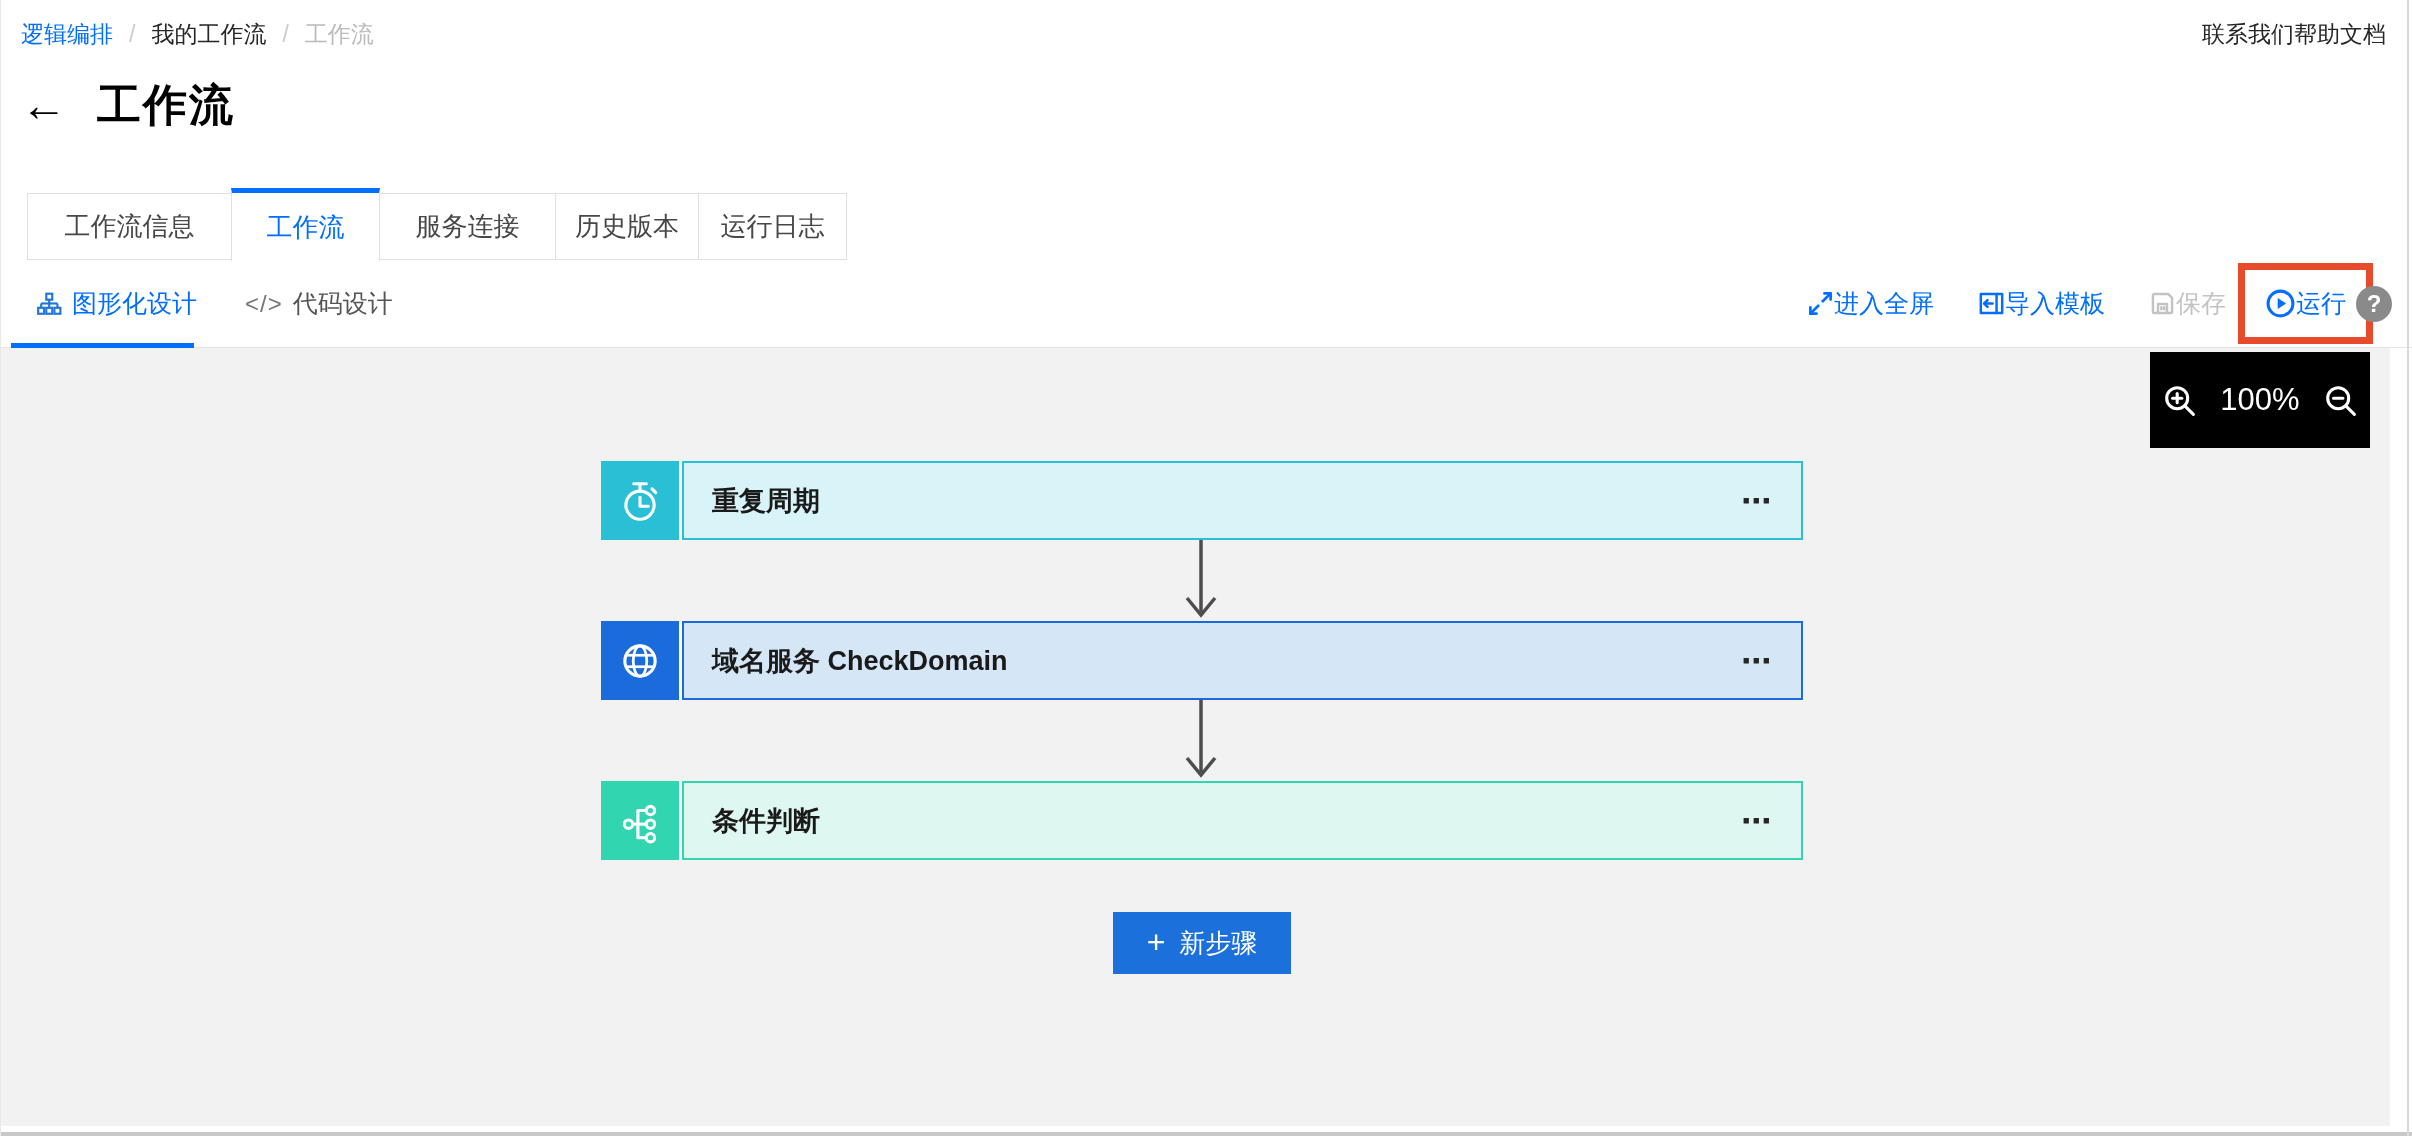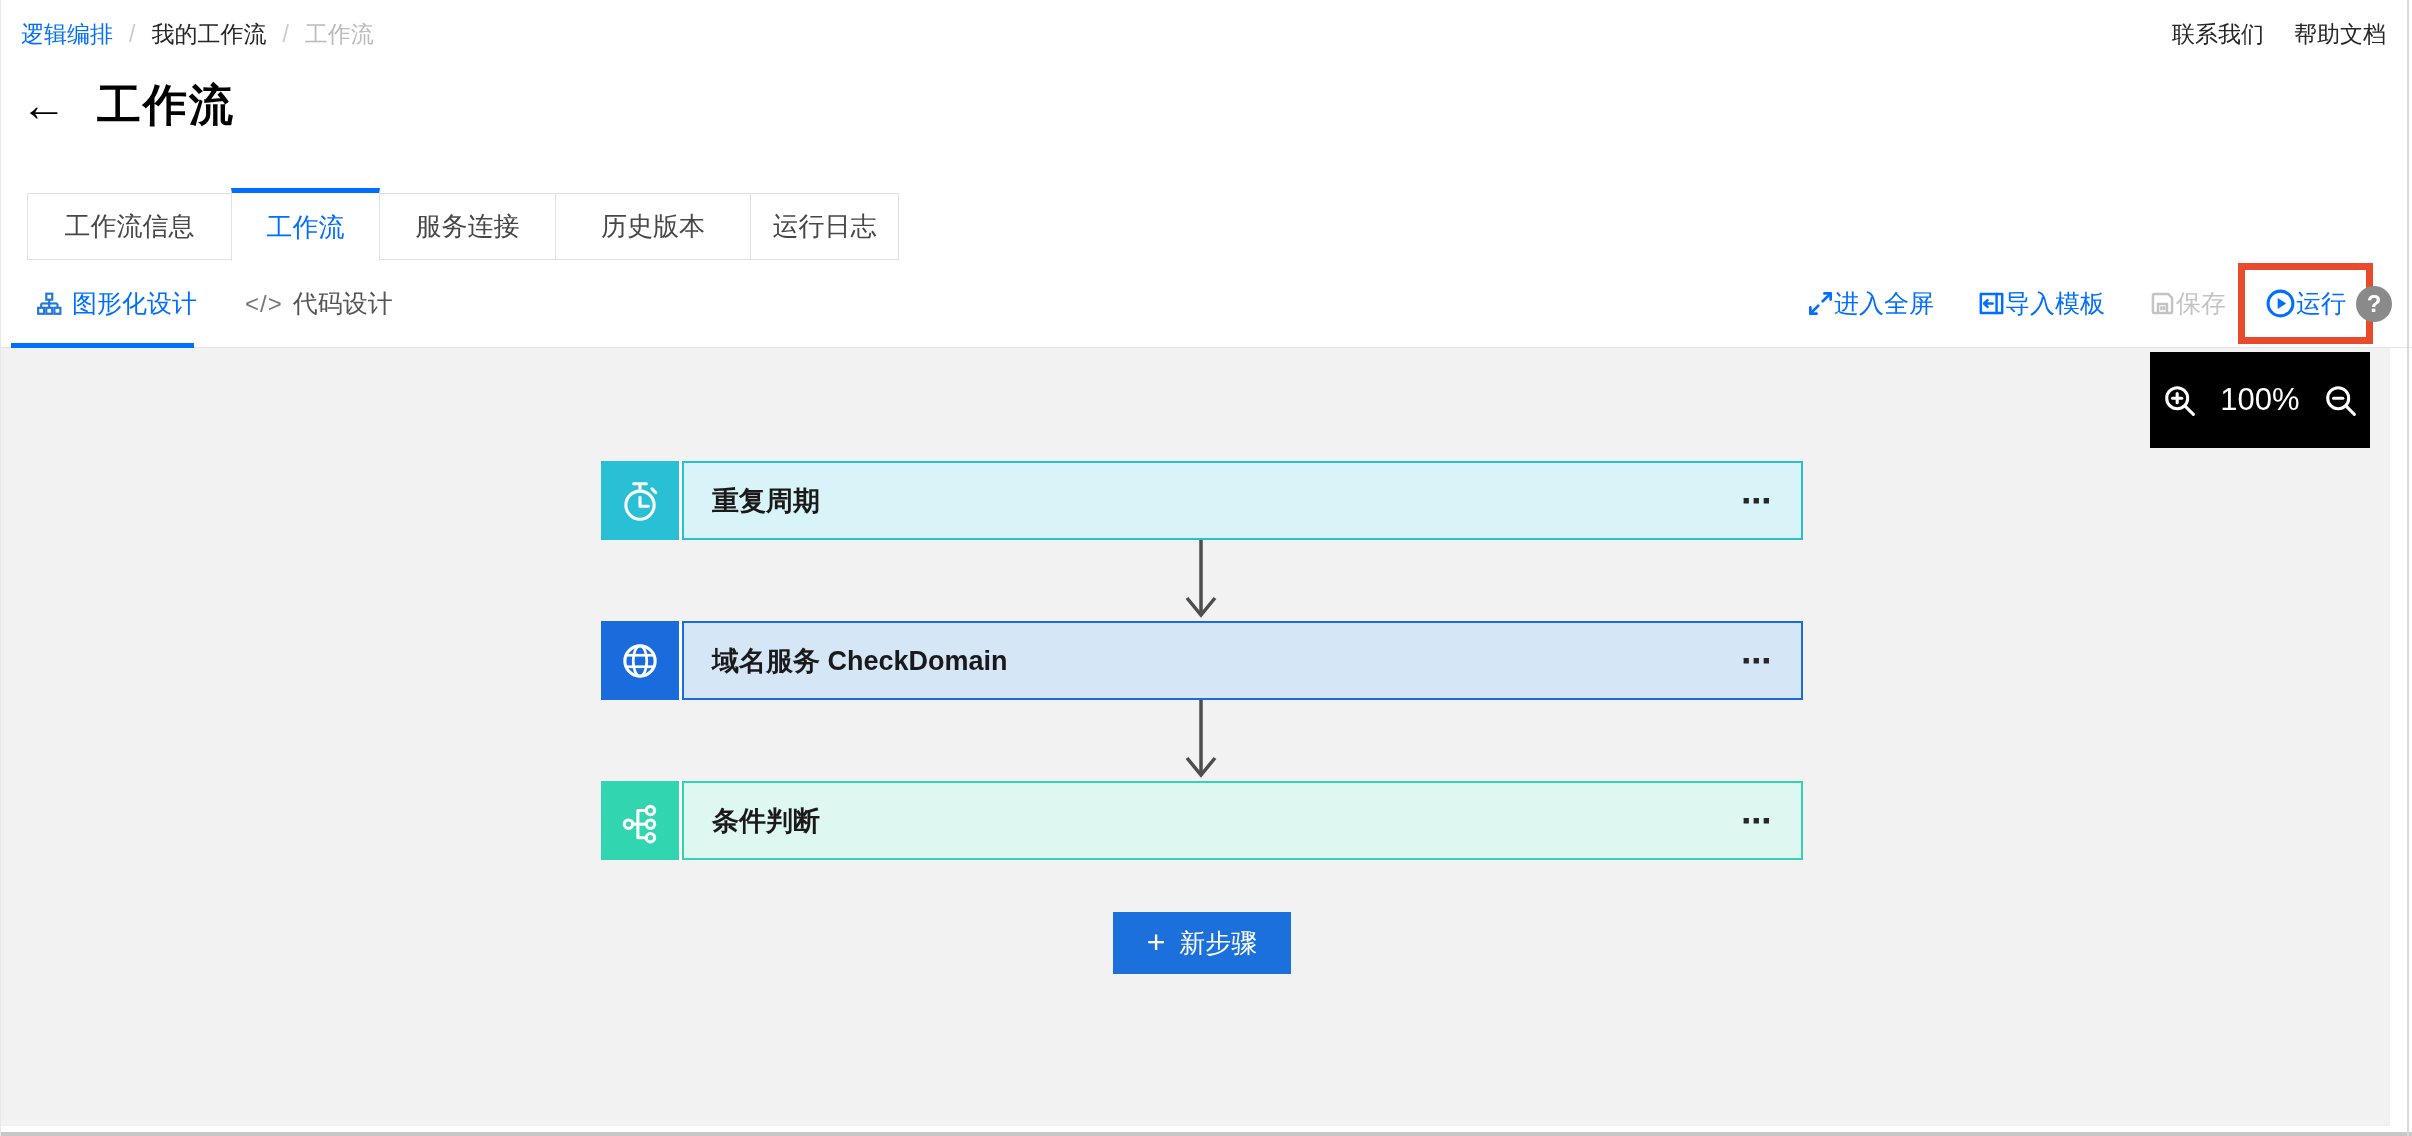--- a/index.html
+++ b/index.html
@@ -11,36 +11,36 @@
   .win-bottom-strip { position:absolute; left:0; right:0; bottom:0; height:10px; background:#fff; z-index:40; }
   .win-bottom-strip::after { content:""; position:absolute; left:0; right:0; bottom:0; height:4px; background:#c8c8c8; }
 
   
   .crumb-row { height:60px; display:flex; align-items:center; padding:8px 26px 0 20px; }
   .crumbs { display:flex; align-items:center; gap:16px; font-size:23px; }
   .crumb-link { color:var(--c-primary,#006eff); cursor:pointer; }
   .crumb-mid { color:#262626; cursor:pointer; }
   .crumb-cur { color:#bbbbbb; }
   .crumb-sep { color:#cccccc; }
-  .top-links { margin-left:auto; display:flex; gap:30px; font-size:23px; color:#262626; }
+  .top-links { margin-left:auto; display:flex; font-size:23px; color:#262626; }
   .top-links span { cursor:pointer; }
 
   
   .title-row { height:90px; display:flex; align-items:center; padding-left:20px; }
   .back-arrow { font-size:46px; font-weight:bold; color:#000; line-height:1; cursor:pointer; }
   .page-title { font-size:44px; font-weight:bold; color:#000; margin-left:30px; letter-spacing:2px; }
 
   
   .tabs-row { margin-top:43px; padding-left:26px; display:flex; align-items:flex-start; height:67px; position:relative; z-index:5; }
   .tab { height:67px; display:flex; align-items:center; justify-content:center; background:#fff;
          border:1px solid #e0e0e0; margin-left:-1px; font-size:26px; color:#474747; cursor:pointer; }
   .tab:first-child { margin-left:0; }
   .tab.active { height:73px; margin-top:-5px; border-top:5px solid var(--c-primary,#006eff);
                 border-bottom:none; color:var(--c-primary,#006eff); z-index:6; background:#fff; }
-  .tab-w0{width:205px}.tab-w1{width:149px}.tab-w2{width:177px}.tab-w3{width:196px}.tab-w4{width:149px}
+  .tab-w0{width:205px}.tab-w1{width:149px}.tab-w2{width:177px}.tab-w3{width:144px}.tab-w4{width:149px}
 
   
   .subbar { height:88px; display:flex; align-items:center; border-bottom:1px solid #e5e5e5; position:relative; background:#fff; }
   .mode-tabs { display:flex; align-items:flex-start; padding-left:35px; }
   .mode-tab { display:flex; align-items:center; gap:10px; font-size:25px; cursor:pointer; }
   .mode-tab.graphic { color:var(--c-primary,#006eff); }
   .mode-tab.code { color:#555; margin-left:48px; }
   .code-glyph { font-size:24px; color:#777; letter-spacing:1px; }
   .mode-underline { position:absolute; left:10px; bottom:-1px; width:183px; height:5px; background:var(--c-primary,#006eff); }
 

